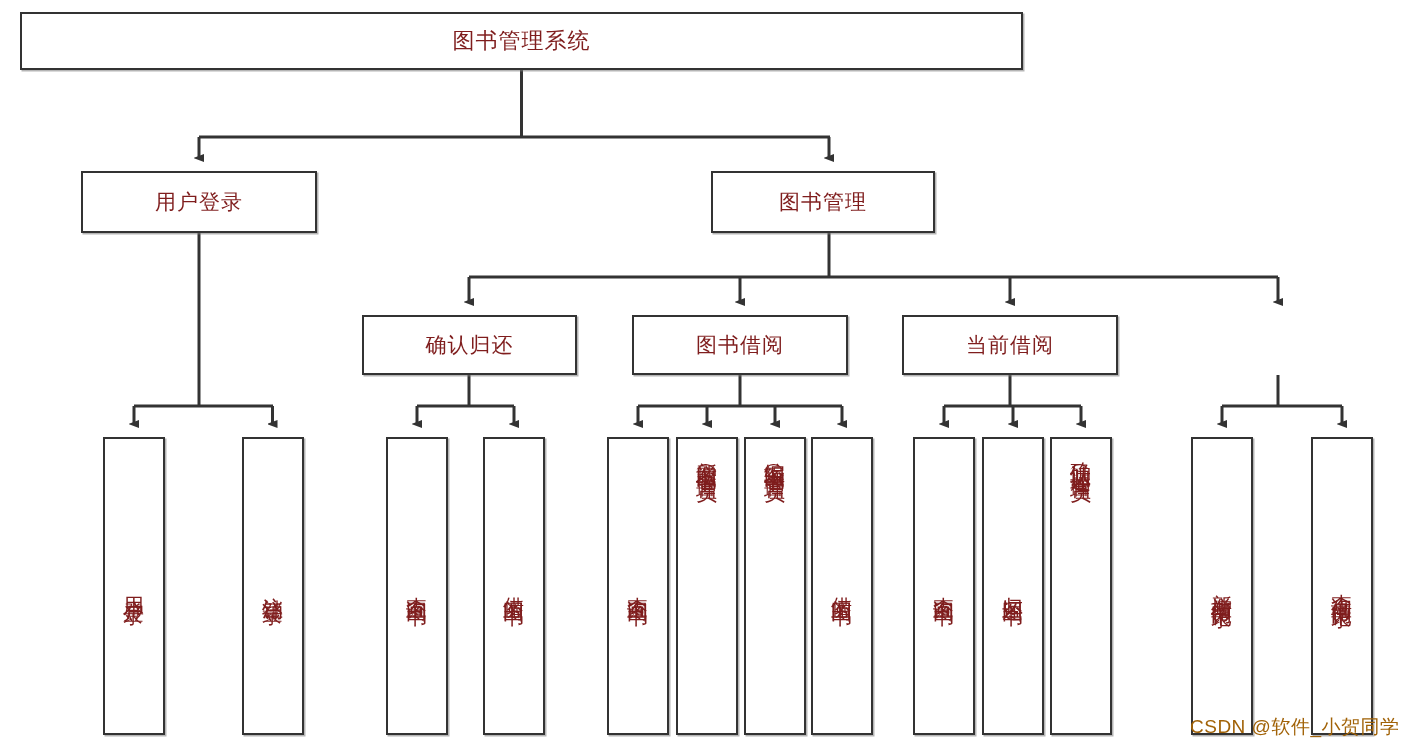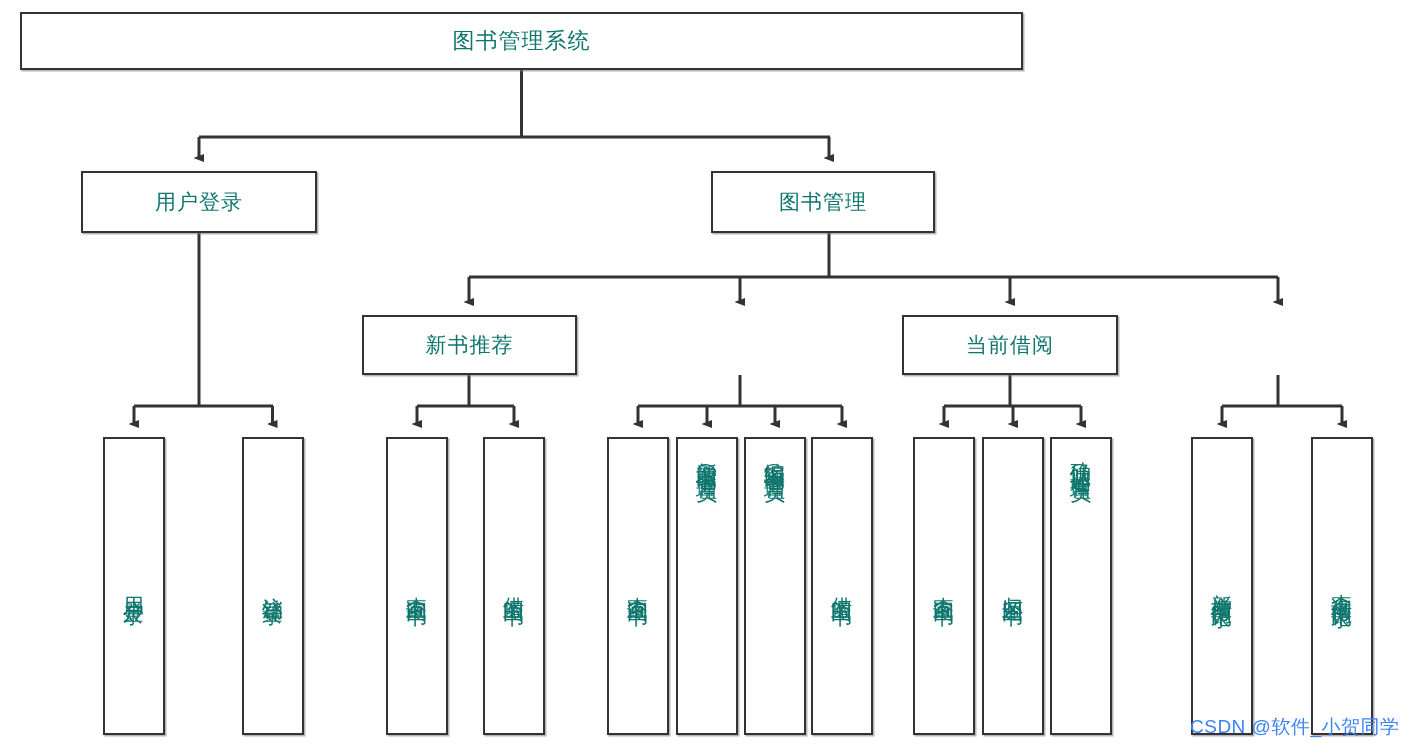--- a/index.html
+++ b/index.html
@@ -33,21 +33,21 @@
     border: 2.5px solid #333333;
     display: flex;
     align-items: center;
     justify-content: center;
     box-shadow: 1.5px 1.5px 0 rgba(120,120,120,0.55);
   }
   .node .label {
     font-size: 21px;
     letter-spacing: 1px;
     line-height: 1.25;
-    color: #0f766e;
+    color: #7f1d1d;
     white-space: nowrap;
     text-align: center;
   }
   .node.root .label { font-size: 22px; }
   .node.leaf {
     align-items: flex-start;
     padding-top: 6px;
   }
   .node.leaf .label {
     writing-mode: vertical-rl;
@@ -57,21 +57,21 @@
     line-height: 1;
     white-space: normal;
   }
   .node.leaf.centered {
     align-items: center;
     padding-top: 0;
   }
   .watermark {
     position: absolute;
     font-size: 19px;
-    color: #3b82f6;
+    color: #a16207;
     letter-spacing: 0.5px;
     white-space: nowrap;
   }
 </style>
 </head>
 <body>
 
 <div id="canvas">
 
   <svg id="edges" viewBox="0 0 1405 747">
@@ -129,21 +129,24 @@
   </div>
 
   <div class="node" style="left:81px; top:171px; width:236px; height:62px;">
     <span class="label">用户登录</span>
   </div>
   <div class="node" style="left:711px; top:171px; width:224px; height:62px;">
     <span class="label">图书管理</span>
   </div>
 
   <div class="node" style="left:362px; top:315px; width:215px; height:60px;">
-    <span class="label">新书推荐</span>
+    <span class="label">确认归还</span>
+  </div>
+  <div class="node" style="left:632px; top:315px; width:216px; height:60px;">
+    <span class="label">图书借阅</span>
   </div>
   <div class="node" style="left:902px; top:315px; width:216px; height:60px;">
     <span class="label">当前借阅</span>
   </div>
 
   <div class="node leaf centered" style="left:103px; top:437px; width:62px; height:298px;">
     <span class="label">用户登录</span>
   </div>
   <div class="node leaf centered" style="left:242px; top:437px; width:62px; height:298px;">
     <span class="label">注销登录</span>

